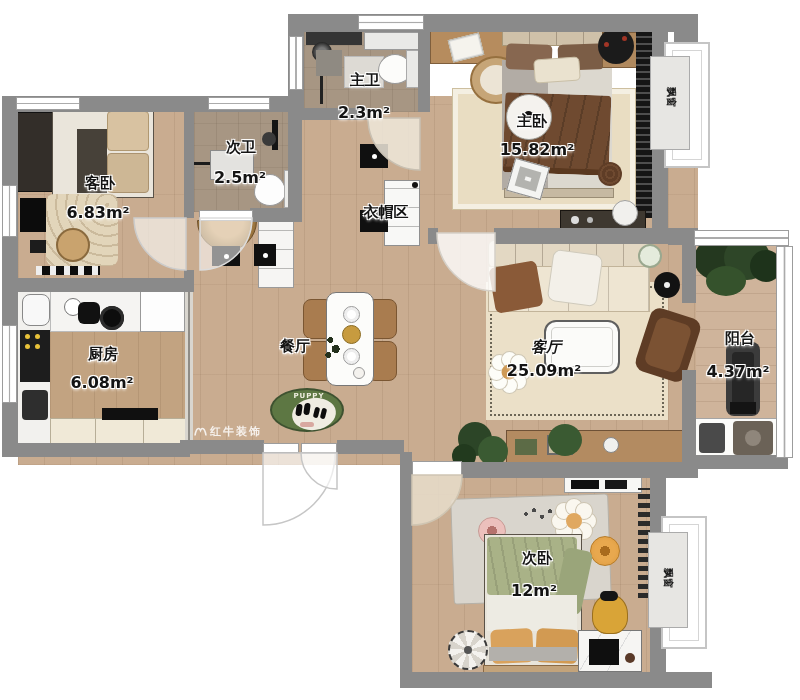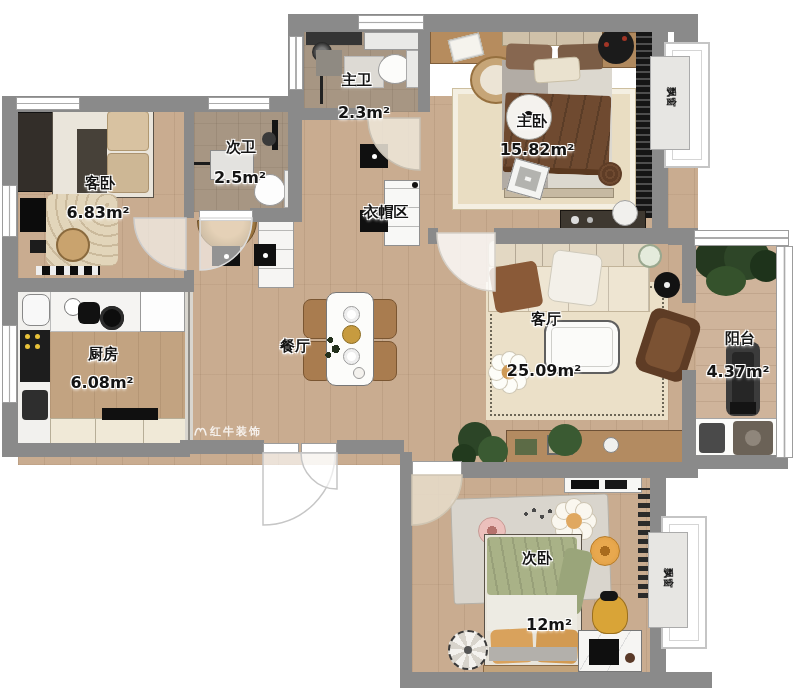--- a/index.html
+++ b/index.html
@@ -108,20 +108,29 @@
     <div class="f" style="left:367px;top:299px;width:28px;height:38px;background:#a97c4f;border:1px solid #7a5632;border-radius:8px;"></div>
     <div class="f" style="left:367px;top:341px;width:28px;height:38px;background:#a97c4f;border:1px solid #7a5632;border-radius:8px;"></div>
     <div class="f" style="left:326px;top:292px;width:46px;height:92px;background:#fcfcfa;border:1px solid #777;border-radius:10px;">
       <div class="f circ" style="left:16px;top:13px;width:15px;height:15px;background:#fff;border:1px solid #999;box-shadow:inset 0 0 0 3px #eee;"></div>
       <div class="f circ" style="left:15px;top:32px;width:17px;height:17px;background:#c79b3f;border:1px solid #8a6a20;"></div>
       <div class="f circ" style="left:16px;top:55px;width:15px;height:15px;background:#fff;border:1px solid #999;box-shadow:inset 0 0 0 3px #eee;"></div>
       <div class="f circ" style="left:26px;top:74px;width:10px;height:10px;background:#f4f2ee;border:1px solid #999;"></div>
       <div class="f" style="left:-4px;top:38px;width:18px;height:30px;background:radial-gradient(circle at 40% 30%,#23301c 0 3px,transparent 3px),radial-gradient(circle at 70% 60%,#23301c 0 4px,transparent 4px),radial-gradient(circle at 30% 80%,#23301c 0 3px,transparent 3px);"></div>
     </div>
 
+    <div class="f" style="left:270px;top:388px;width:74px;height:44px;background:#5d7743;border:2px solid #3e5230;border-radius:50%;box-sizing:border-box;">
+      <div class="f" style="left:20px;top:8px;width:44px;height:32px;background:#efece2;border-radius:50%;transform:rotate(-8deg);"></div>
+      <div class="f" style="left:0;top:2px;width:74px;text-align:center;font-size:7px;font-weight:bold;color:#f0eee0;letter-spacing:1px;">PUPPY</div>
+      <div class="f" style="left:24px;top:14px;width:6px;height:12px;background:#0d0d0d;border-radius:3px;transform:rotate(8deg);"></div>
+      <div class="f" style="left:32px;top:13px;width:6px;height:12px;background:#0d0d0d;border-radius:3px;transform:rotate(8deg);"></div>
+      <div class="f" style="left:42px;top:17px;width:5px;height:11px;background:#0d0d0d;border-radius:3px;transform:rotate(14deg);"></div>
+      <div class="f" style="left:49px;top:18px;width:5px;height:11px;background:#0d0d0d;border-radius:3px;transform:rotate(14deg);"></div>
+      <div class="f" style="left:28px;top:32px;width:14px;height:5px;background:#d8a8a0;border-radius:3px;"></div>
+    </div>
 
     <div class="f" style="left:486px;top:282px;width:182px;height:138px;background:#ebe0c8;">
       <div class="dotbrd"></div>
     </div>
     <div class="f seg" style="left:488px;top:240px;width:160px;height:26px;background-color:#e3d8c3;border:1px solid #b7a98d;border-radius:6px;"></div>
     <div class="f" style="left:488px;top:266px;width:160px;height:44px;background-color:#eee5d2;border:1px solid #c2b49a;background-image:repeating-linear-gradient(90deg,transparent 0 39px,rgba(60,45,30,.22) 39px 40px);"></div>
     <div class="f" style="left:492px;top:264px;width:48px;height:46px;background:#8a5a38;border-radius:6px;transform:rotate(-10deg);"></div>
     <div class="f" style="left:550px;top:252px;width:48px;height:50px;background:#f3f0e9;border:1px solid #cfcabc;border-radius:8px;transform:rotate(8deg);"></div>
     <div class="f circ" style="left:638px;top:244px;width:24px;height:24px;background:#e4ebdc;border:2px solid #9aa88f;box-sizing:border-box;"></div>
     <div class="f circ" style="left:654px;top:272px;width:26px;height:26px;background:#121212;">
@@ -300,38 +309,38 @@
     <path d="M495,233 L437,233 A58,58 0 0,0 495,291 Z" fill="rgba(255,255,255,0.8)" stroke="#d5d0c8" stroke-width="1.5"></path>
     <path d="M186,218 L186,270 A52,52 0 0,1 134,218 Z" fill="rgba(245,242,236,0.7)" stroke="#cccccc" stroke-width="1.5"></path>
     <path d="M200,218 L252,218 A52,52 0 0,1 200,270 Z" fill="rgba(255,255,255,0.55)" stroke="#dddddd" stroke-width="1.5"></path>
     <path d="M412,475 L462,475 A50,50 0 0,1 412,525 Z" fill="rgba(232,221,203,0.85)" stroke="#cfc5b2" stroke-width="1.5"></path>
     <path d="M263,453 L335,453 A72,72 0 0,1 263,525 Z" fill="rgba(255,255,255,0.65)" stroke="#c6c6c6" stroke-width="1.5"></path>
     <path d="M337,453 L301,453 A36,36 0 0,0 337,489 Z" fill="rgba(255,255,255,0.65)" stroke="#c6c6c6" stroke-width="1.5"></path>
   </svg>
 
   <div class="layer">
     <div>
-        <div class="rlabel rname" style="left: 357px; top: 80px;">主卫</div>
+        <div class="rlabel rname" style="left: 365px; top: 80px;">主卫</div>
         <div class="rlabel rarea" style="left: 364px; top: 112px;">2.3m²</div>
         <div class="rlabel rname" style="left: 241px; top: 147px;">次卫</div>
         <div class="rlabel rarea" style="left: 240px; top: 177px;">2.5m²</div>
         <div class="rlabel rname" style="left: 100px; top: 183px;">客卧</div>
         <div class="rlabel rarea" style="left: 98px; top: 212px;">6.83m²</div>
         <div class="rlabel rname" style="left: 532px; top: 121px;">主卧</div>
         <div class="rlabel rarea" style="left: 537px; top: 149px;">15.82m²</div>
         <div class="rlabel rname" style="left: 386px; top: 212px;">衣帽区</div>
         <div class="rlabel rname" style="left: 103px; top: 354px;">厨房</div>
         <div class="rlabel rarea" style="left: 102px; top: 382px;">6.08m²</div>
         <div class="rlabel rname" style="left: 295px; top: 346px;">餐厅</div>
-        <div class="rlabel rname" style="left: 546px; top: 319px;">客厅</div>
+        <div class="rlabel rname" style="left: 546px; top: 347px; font-style: italic;">客厅</div>
         <div class="rlabel rarea" style="left: 544px; top: 370px;">25.09m²</div>
         <div class="rlabel rname" style="left: 740px; top: 338px;">阳台</div>
         <div class="rlabel rarea" style="left: 738px; top: 371px;">4.37m²</div>
         <div class="rlabel rname" style="left: 537px; top: 558px;">次卧</div>
-        <div class="rlabel rarea" style="left: 534px; top: 624px; margin-left: 15px;">12m²</div>
+        <div class="rlabel rarea" style="left: 534px; top: 590px;">12m²</div>
       </div>
     <div>
         <div class="vlabel" style="left: 671px; top: 97px;">飘窗</div>
         <div class="vlabel" style="left: 668px; top: 578px;">飘窗</div>
       </div>
     <div class="wm" style="left:228px;top:431px;">
       <svg width="13" height="11" viewBox="0 0 13 11">
           <path d="M1,10 C2,3 5,1 6.5,5 C8,1 11,3 12,10" fill="none" stroke="rgba(255,255,255,.82)" stroke-width="1.6"></path>
         </svg>
       <span>红牛装饰</span>

